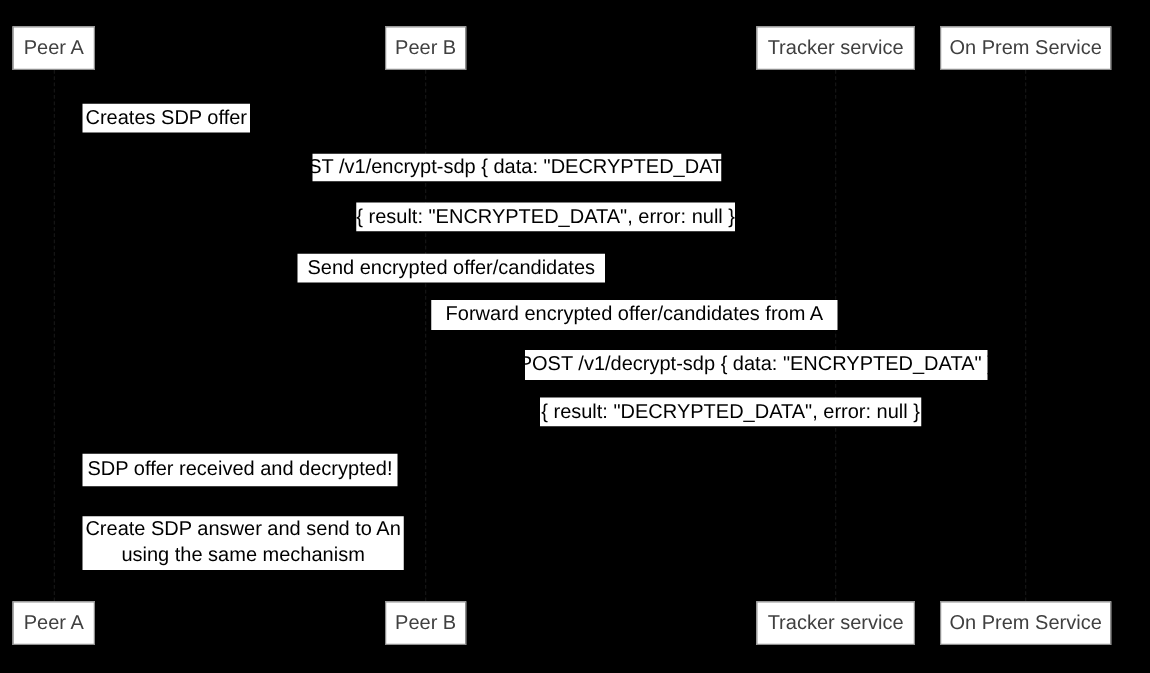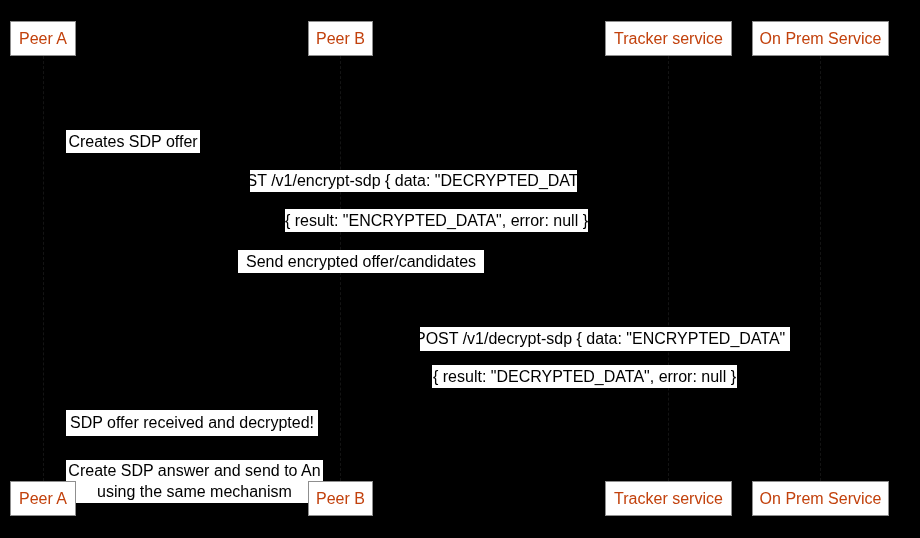--- a/index.html
+++ b/index.html
@@ -24,37 +24,36 @@
   }
   .actor {
     position: absolute;
     height: 35px;
     background: #ffffff;
     border: 1px solid #8f8f8f;
     box-sizing: border-box;
     display: flex;
     align-items: center;
     justify-content: center;
-    color: #c2410c;
+    color: #404040;
     font-size: 16px;
     white-space: nowrap;
   }
   .actor.top { top: 21px; }
   .actor.bottom { top: 481px; }
   .msg {
     position: absolute;
     background: #ffffff;
     color: #000000;
     font-size: 16px;
     display: flex;
     align-items: center;
     justify-content: center;
     white-space: nowrap;
     box-sizing: border-box;
-    margin-top: 47px;
   }
   .msg.multi {
     white-space: pre-line;
     text-align: center;
     line-height: 1.3;
   }
 </style>
 </head>
 <body>
 
@@ -79,20 +78,21 @@
   </div>
 
   <div class="msg" style="left:66px;top:83px;width:134px;height:23px">Creates SDP offer</div>
 
   <div class="msg" style="left:250px;top:123px;width:327px;height:22px">POST /v1/encrypt-sdp { data: "DECRYPTED_DATA" }</div>
 
   <div class="msg" style="left:285px;top:162px;width:303px;height:23px">{ result: "ENCRYPTED_DATA", error: null }</div>
 
   <div class="msg" style="left:238px;top:203px;width:246px;height:23px">Send encrypted offer/candidates</div>
 
+  <div class="msg" style="left:345px;top:240px;width:325px;height:24px">Forward encrypted offer/candidates from A</div>
 
   <div class="msg" style="left:420px;top:280px;width:370px;height:24px">POST /v1/decrypt-sdp { data: "ENCRYPTED_DATA" }</div>
 
   <div class="msg" style="left:432px;top:318px;width:305px;height:23px">{ result: "DECRYPTED_DATA", error: null }</div>
 
   <div class="msg" style="left:66px;top:363px;width:252px;height:26px">SDP offer received and decrypted!</div>
 
   <div class="msg multi" style="left:66px;top:413px;width:257px;height:43px">Create SDP answer and send to An
 using the same mechanism</div>
 

